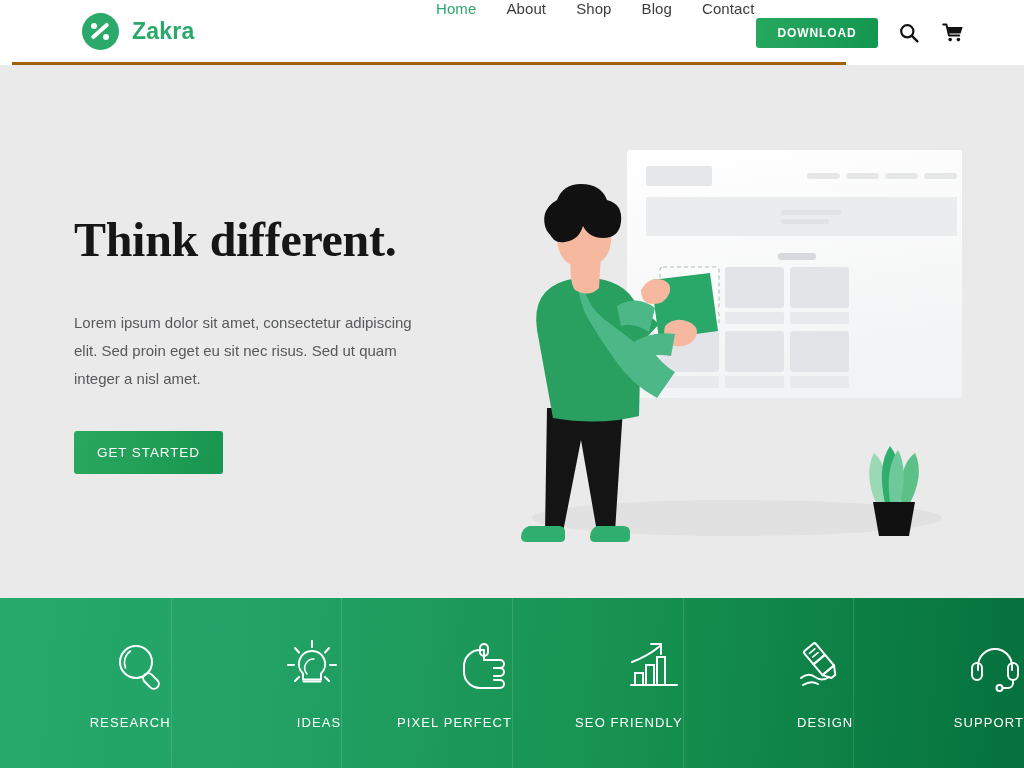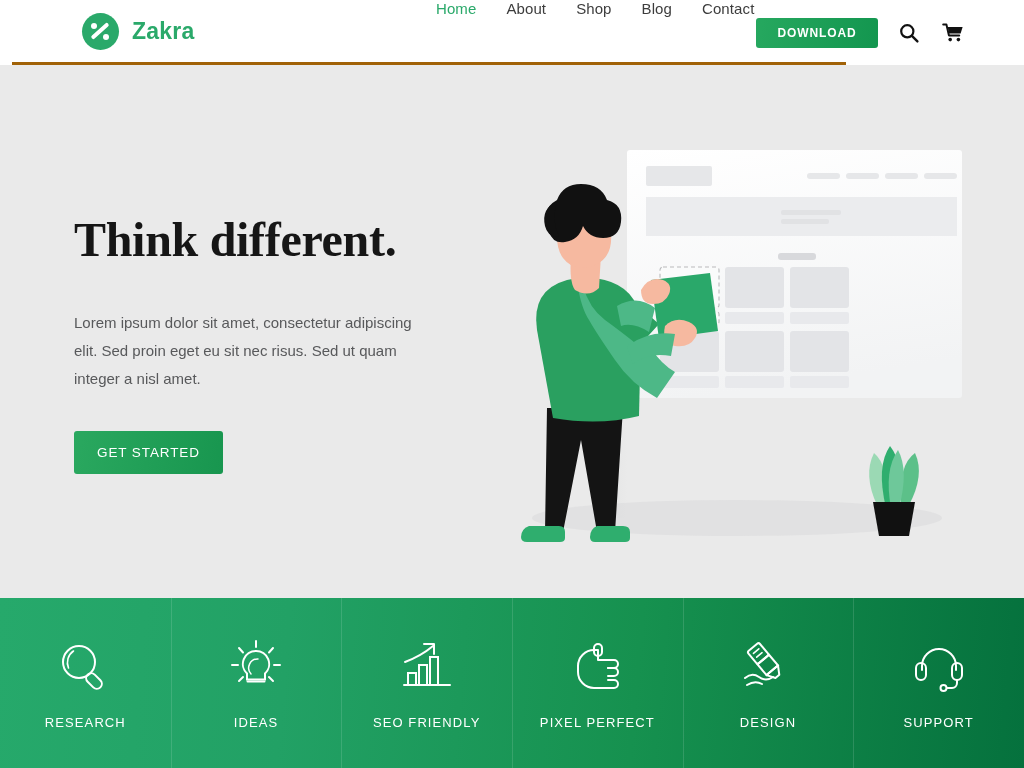--- a/index.html
+++ b/index.html
@@ -97,21 +97,21 @@
 
   
   .features {
     position:absolute; left:0; top:598px; width:1024px; height:170px;
     background:linear-gradient(95deg,#26a96b 0%,#22a165 28%, #16914f 62%, #05713d 100%);
     display:flex;
   }
   .feature {
     flex:1 1 0; position:relative;
     display:flex; flex-direction:column;
-    align-items:center; justify-content:center;
+    align-items:flex-end; justify-content:center;
     cursor:pointer;
   }
   .feature + .feature::before {
     content:""; position:absolute; left:0; top:0;
     width:1px; height:170px; background:rgba(255,255,255,.13);
   }
   .feature .ficon { height:58px; display:flex; align-items:center; justify-content:center; }
   .feature .ficon svg { display:block; }
   .feature .flabel {
     margin-top:20px; color:#ffffff; font-size:13px;
@@ -297,41 +297,41 @@
           <line x1="12" y1="42" x2="16" y2="38" stroke="#ffffff" stroke-width="2" stroke-linecap="round"></line>
           <line x1="46" y1="42" x2="42" y2="38" stroke="#ffffff" stroke-width="2" stroke-linecap="round"></line>
         </svg>
       </div>
       <div class="flabel">IDEAS</div>
     </div>
 
     <div class="feature">
       <div class="ficon">
         <svg width="58" height="52" viewBox="0 0 58 52">
+          <path d="M10 26 a16 16 0 0 1 16 -16 h4 v10 h16 a4 4 0 0 1 0 8 h-6" fill="none" stroke="#ffffff" stroke-width="2" stroke-linecap="round" stroke-linejoin="round"></path>
+          <path d="M10 26 v6 a16 16 0 0 0 16 16 h20 a4 4 0 0 0 0 -8 h-6" fill="none" stroke="#ffffff" stroke-width="2" stroke-linecap="round" stroke-linejoin="round"></path>
+          <path d="M40 28 h6 a4 4 0 0 1 0 8 h-6" fill="none" stroke="#ffffff" stroke-width="2" stroke-linecap="round"></path>
+          <rect x="26" y="4" width="8" height="12" rx="4" fill="none" stroke="#ffffff" stroke-width="2"></rect>
+        </svg>
+      </div>
+      <div class="flabel">PIXEL PERFECT</div>
+    </div>
+
+    <div class="feature">
+      <div class="ficon">
+        <svg width="58" height="52" viewBox="0 0 58 52">
           <line x1="6" y1="45" x2="52" y2="45" stroke="#ffffff" stroke-width="2" stroke-linecap="round"></line>
           <rect x="10" y="33" width="8" height="12" fill="none" stroke="#ffffff" stroke-width="2"></rect>
           <rect x="21" y="25" width="8" height="20" fill="none" stroke="#ffffff" stroke-width="2"></rect>
           <rect x="32" y="17" width="8" height="28" fill="none" stroke="#ffffff" stroke-width="2"></rect>
           <path d="M7 22 q16 -6 28 -16" fill="none" stroke="#ffffff" stroke-width="2" stroke-linecap="round"></path>
           <path d="M26 4 h10 v10" fill="none" stroke="#ffffff" stroke-width="2" stroke-linecap="round" stroke-linejoin="round"></path>
         </svg>
       </div>
       <div class="flabel">SEO FRIENDLY</div>
-    </div>
-
-    <div class="feature">
-      <div class="ficon">
-        <svg width="58" height="52" viewBox="0 0 58 52">
-          <path d="M10 26 a16 16 0 0 1 16 -16 h4 v10 h16 a4 4 0 0 1 0 8 h-6" fill="none" stroke="#ffffff" stroke-width="2" stroke-linecap="round" stroke-linejoin="round"></path>
-          <path d="M10 26 v6 a16 16 0 0 0 16 16 h20 a4 4 0 0 0 0 -8 h-6" fill="none" stroke="#ffffff" stroke-width="2" stroke-linecap="round" stroke-linejoin="round"></path>
-          <path d="M40 28 h6 a4 4 0 0 1 0 8 h-6" fill="none" stroke="#ffffff" stroke-width="2" stroke-linecap="round"></path>
-          <rect x="26" y="4" width="8" height="12" rx="4" fill="none" stroke="#ffffff" stroke-width="2"></rect>
-        </svg>
-      </div>
-      <div class="flabel">PIXEL PERFECT</div>
     </div>
 
     <div class="feature">
       <div class="ficon">
         <svg width="58" height="52" viewBox="0 0 58 52">
           <g transform="rotate(-40 29 26)">
             <rect x="22" y="2" width="15" height="16" rx="2" fill="none" stroke="#ffffff" stroke-width="2"></rect>
             <rect x="22" y="18" width="15" height="14" fill="none" stroke="#ffffff" stroke-width="2"></rect>
             <path d="M22 32 h15 l-5 8 h-5 z" fill="none" stroke="#ffffff" stroke-width="2" stroke-linejoin="round"></path>
             <line x1="26" y1="7" x2="33" y2="7" stroke="#ffffff" stroke-width="1.6" stroke-linecap="round"></line>

